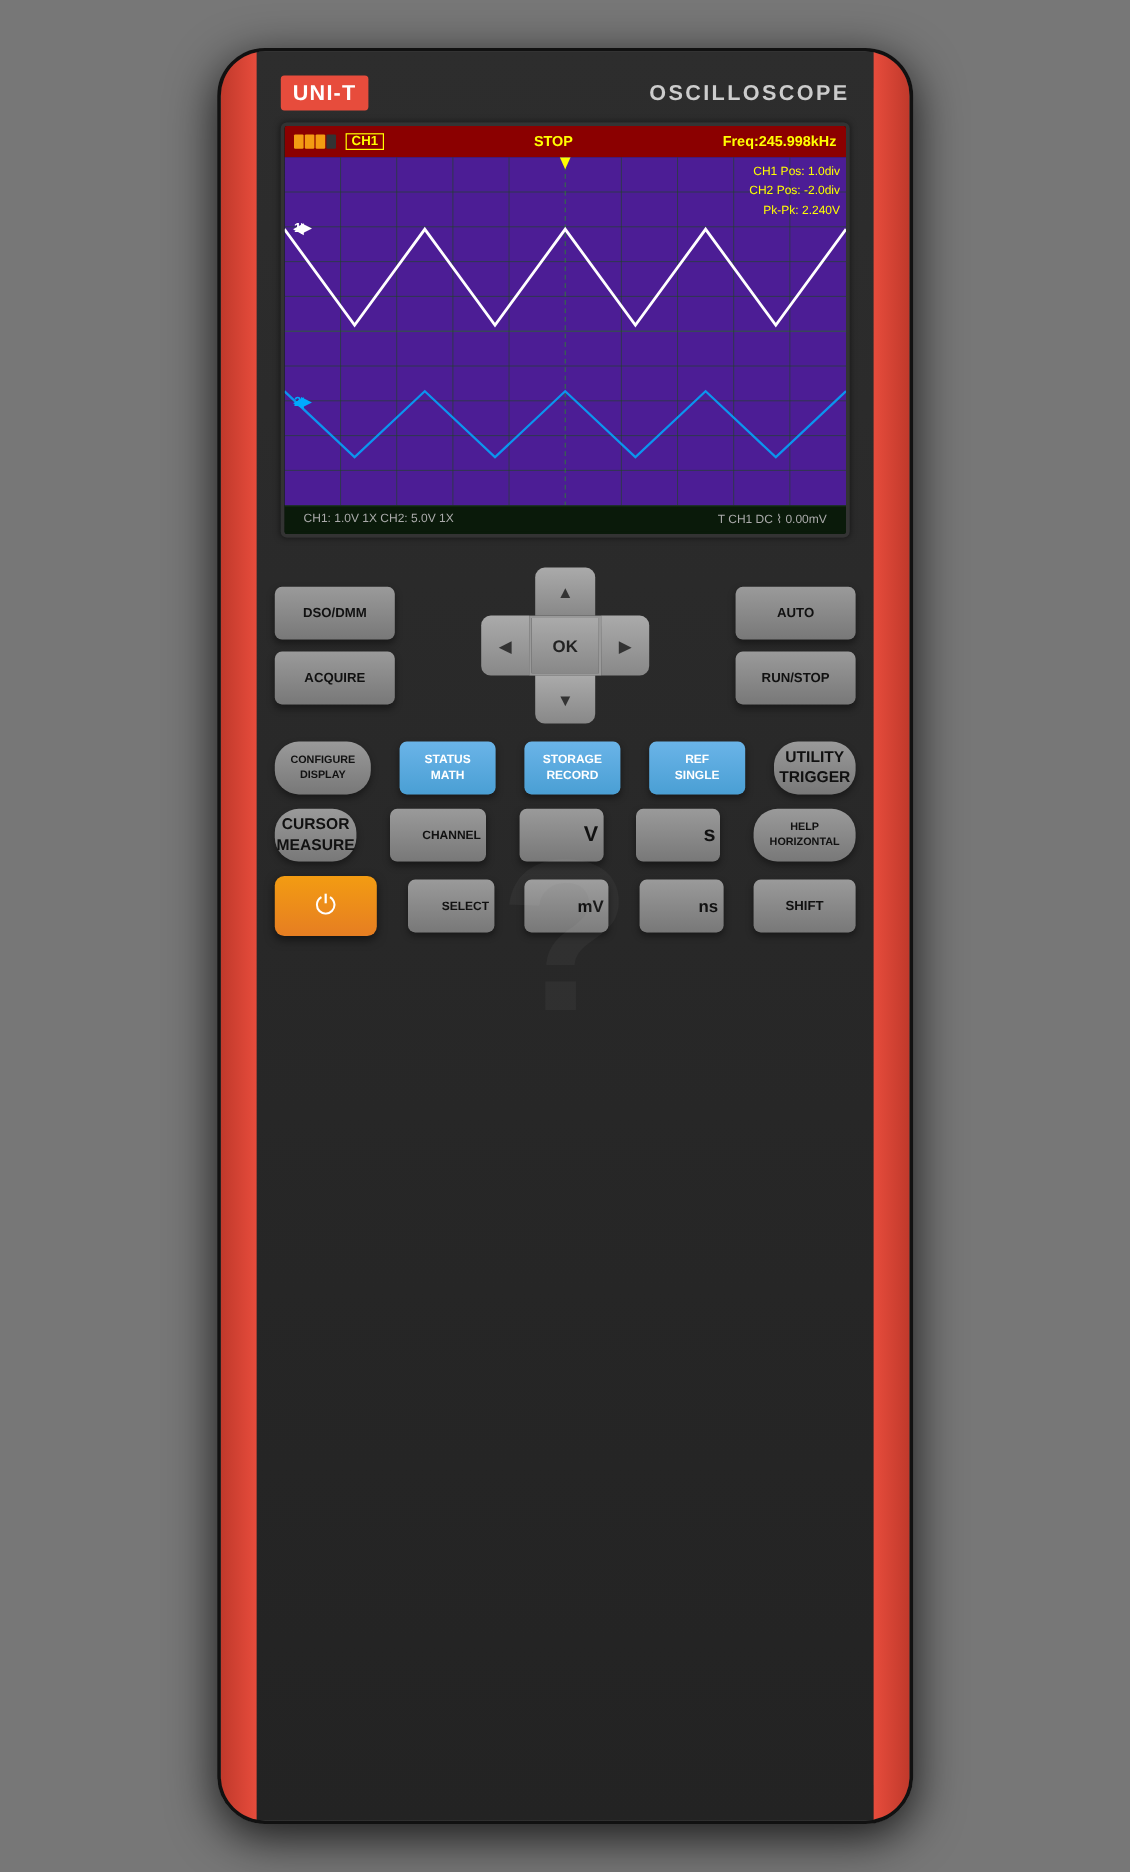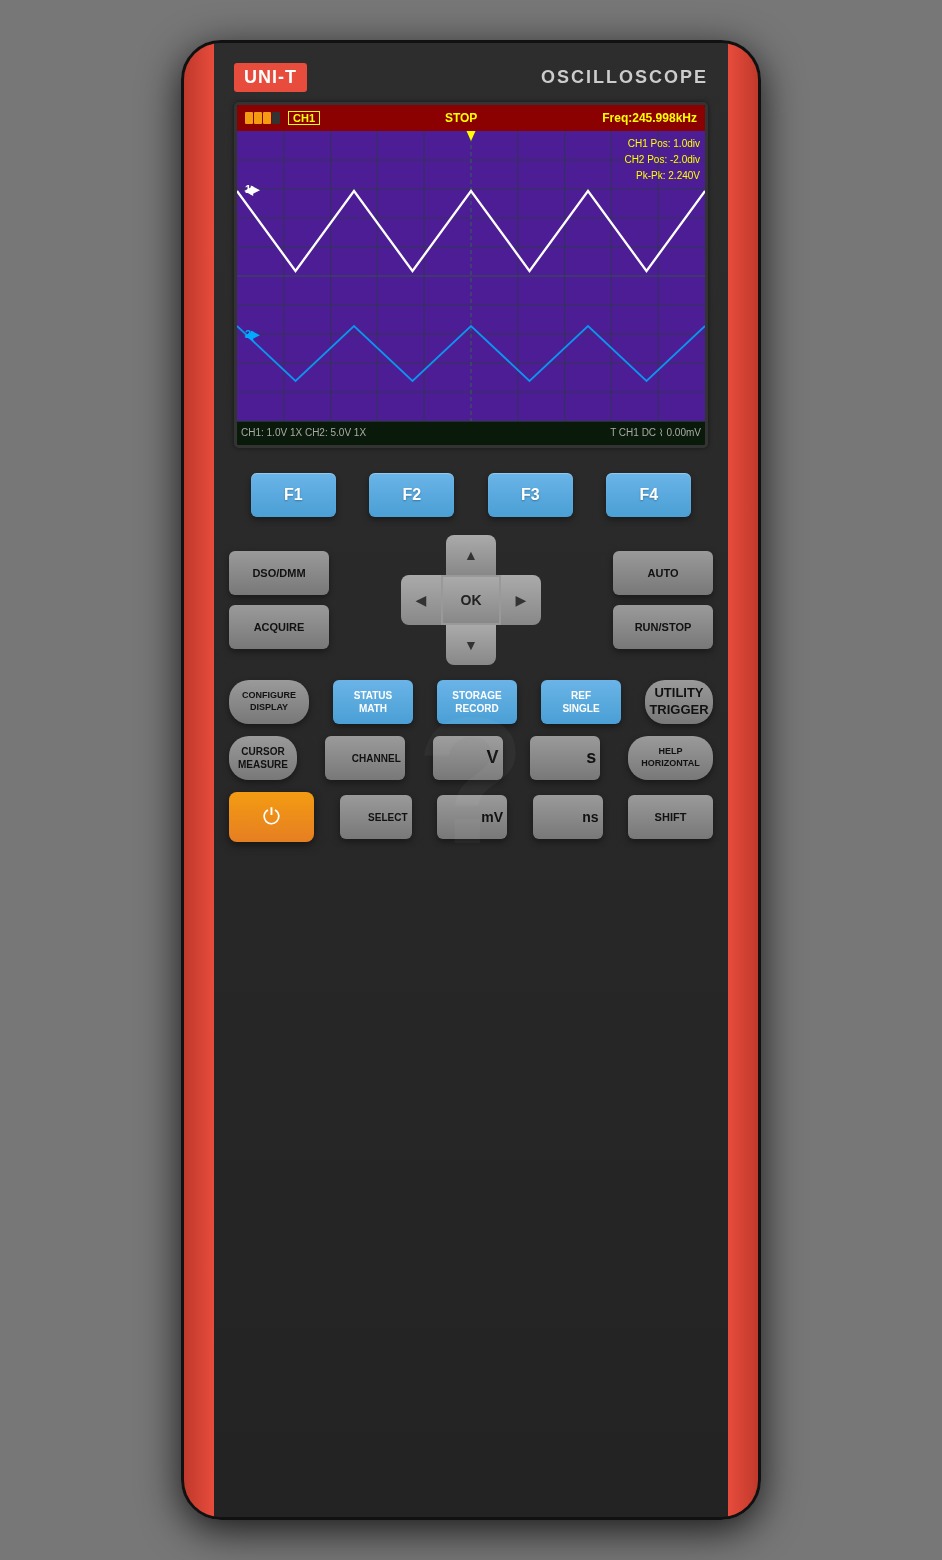--- a/index.html
+++ b/index.html
@@ -159,21 +159,21 @@
       line-height: 1.6;
       color: #ffff00;
       text-align: right;
     }
     .screen-info div { font-size: 10px; }
     .screen-info .pk { color: #ffff00; }
     .screen-footer {
       background: #0a1a0a;
       color: #aaa;
       font-size: 10px;
-      padding: 3px 4px;
+      padding: 3px 16px;
       display: flex;
       justify-content: space-between;
       border-top: 1px solid #1a3a1a;
       height: 22px;
       align-items: center;
     }
 
     
     .button-panel {
       padding: 10px 15px;
@@ -431,26 +431,20 @@
           </div>
           <div style="background:#0a1a0a;color:#aaa;font-size:10px;padding:2px 8px;display:flex;justify-content:flex-start;gap:40px;">
             
             
           </div>
         </div>
       </div>
 
       <div class="button-panel">
 
-        <div class="fn-row">
-          <button class="fn-btn">F1</button>
-          <button class="fn-btn">F2</button>
-          <button class="fn-btn">F3</button>
-          <button class="fn-btn">F4</button>
-        </div>
 
         <div class="main-controls-row">
 
           <div class="left-controls">
             <button class="gray-btn">
               <span>DSO/DMM</span>
             </button>
             <button class="gray-btn">
               <span>ACQUIRE</span>
             </button>
@@ -484,21 +478,21 @@
 
         <div style="display:flex;justify-content:space-between;gap:5px;margin-bottom:12px;">
           <button class="gray-btn two-line" style="font-size:9px;width:80px;">CONFIGURE<br>DISPLAY</button>
           <button class="blue-btn" style="width:80px;height:44px;">STATUS<br>MATH</button>
           <button class="blue-btn" style="width:80px;height:44px;">STORAGE<br>RECORD</button>
           <button class="blue-btn" style="width:80px;height:44px;">REF<br>SINGLE</button>
           <button class="gray-btn two-line" style="font-size:13px;width:68px;">UTILITY<br>TRIGGER</button>
         </div>
 
         <div style="display:flex;justify-content:space-between;gap:5px;margin-bottom:12px;">
-          <button class="gray-btn two-line" style="font-size:10px;width:68px;">CURSOR<br>MEASURE</button>
+          <button class="gray-btn two-line" style="font-size:13px;width:68px;">CURSOR<br>MEASURE</button>
           <button class="small-gray-btn" style="width:80px;">CHANNEL</button>
           <button class="small-gray-btn" style="width:60px;font-size:18px;">V</button>
           <button class="small-gray-btn" style="width:60px;font-size:18px;">s</button>
           <button class="gray-btn two-line" style="font-size:9px;width:85px;">HELP<br>HORIZONTAL</button>
         </div>
 
         <div style="display:flex;justify-content:space-between;gap:5px;align-items:center;">
           <button class="power-btn">
             <span>⏻</span>
           </button>

